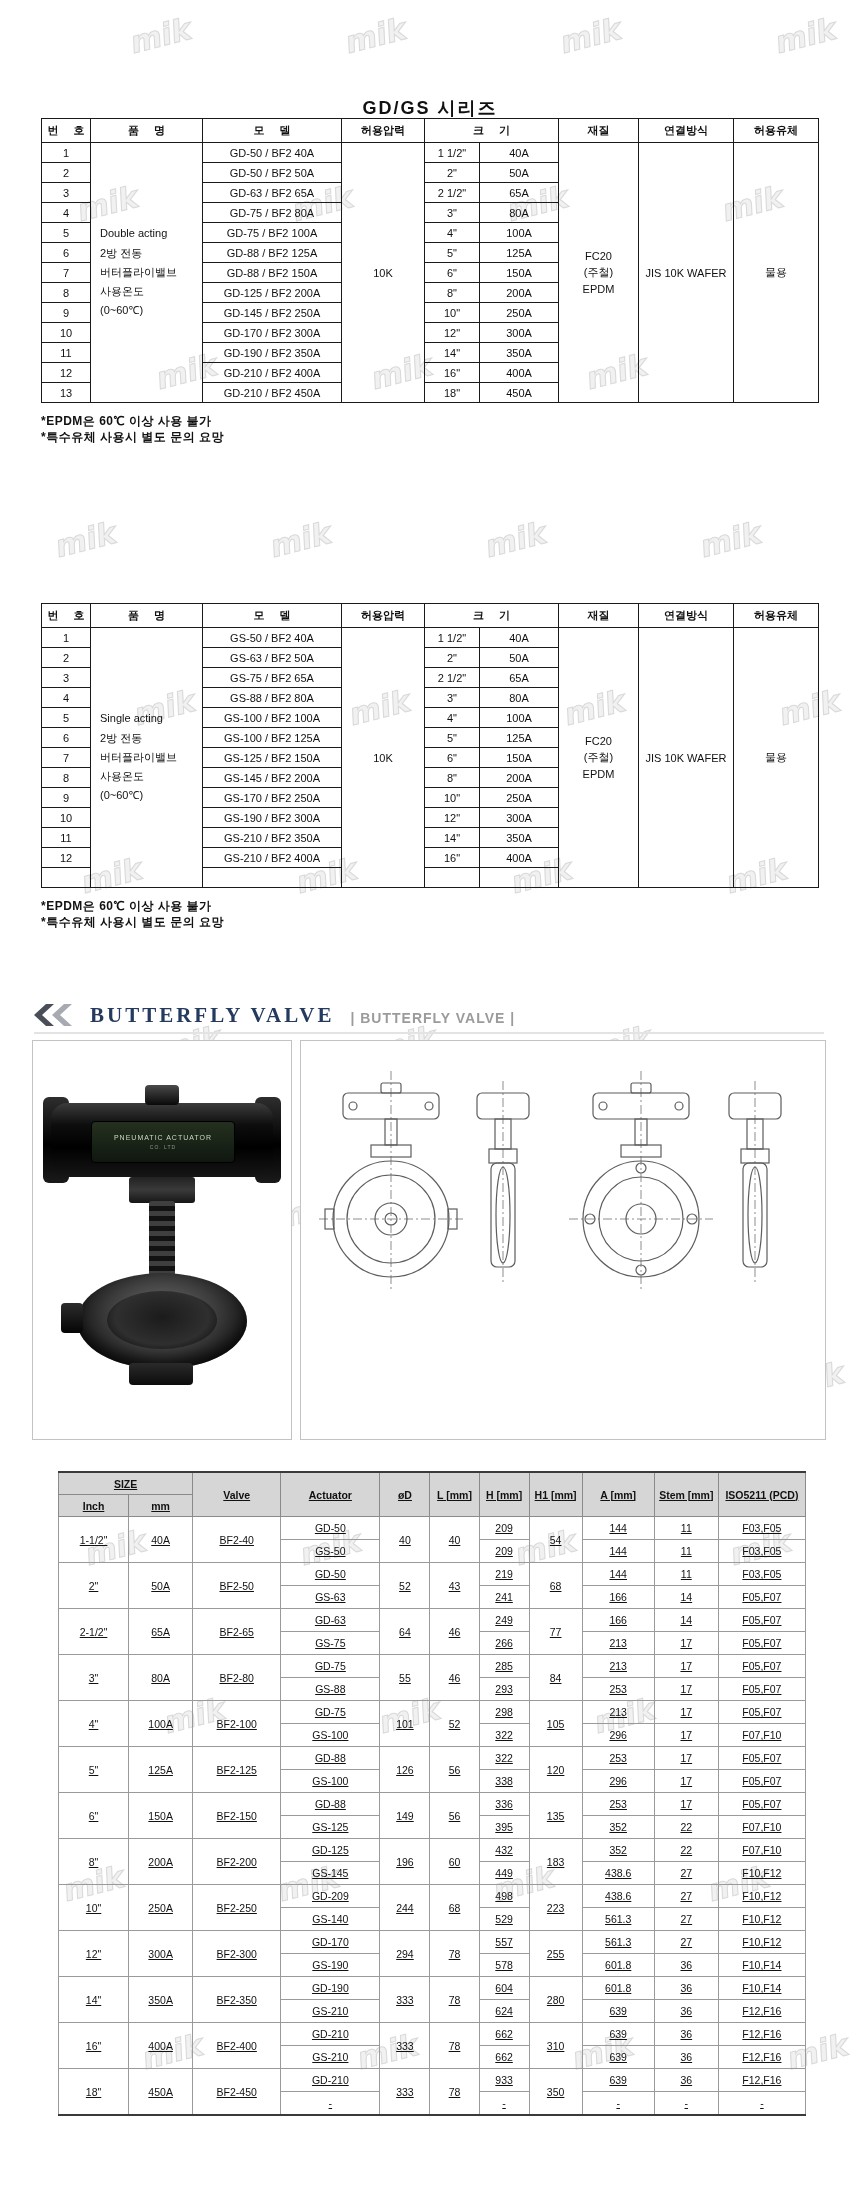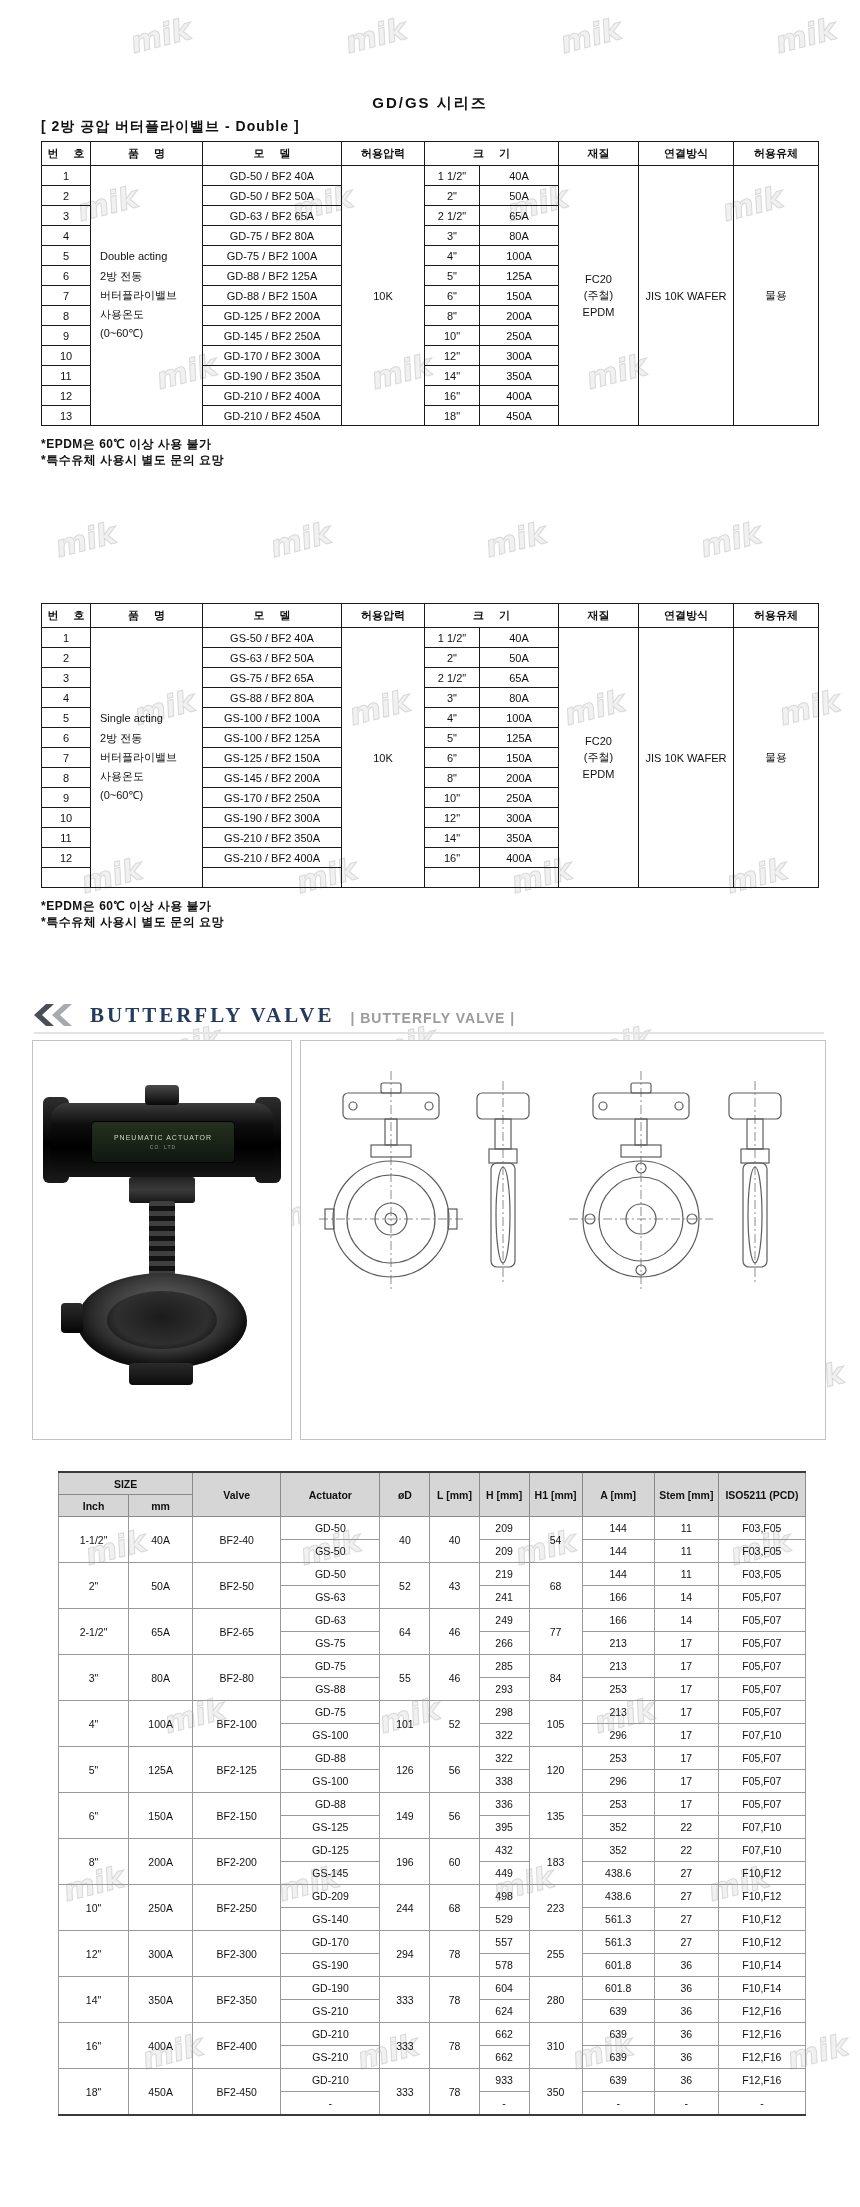--- a/index.html
+++ b/index.html
@@ -9,21 +9,21 @@
   }
   .wm-layer{position:absolute;inset:0;z-index:0;pointer-events:none;}
   .wm{
     position:absolute;font-size:30px;font-weight:bold;font-style:italic;
     color:#f1f1f1;-webkit-text-stroke:1.1px #dadada;
     transform:rotate(-14deg);font-family:"DejaVu Sans",sans-serif;white-space:nowrap;
   }
   .layer{position:absolute;z-index:1;}
   .page-title{
     position:absolute;top:84px;left:0;width:860px;text-align:center;
-    font-size:15px;font-weight:bold;letter-spacing:2px;z-index:1;
+    font-size:18px;font-weight:bold;letter-spacing:2px;z-index:1;
   }
   .tbl-caption{font-size:14px;font-weight:bold;margin:0 0 5px 0;letter-spacing:1px;}
   table.vt{border-collapse:collapse;table-layout:fixed;background:transparent;}
   table.vt th,table.vt td{
     border:1px solid #1a1a1a;font-size:11px;text-align:center;
     padding:0 3px;height:19px;overflow:hidden;background:transparent;
   }
   table.vt th{height:23px;font-weight:bold;word-spacing:12px;}
   table.vt td.name-cell{text-align:left;padding-left:9px;white-space:pre-line;line-height:1.75;font-size:11px;}
   table.vt td.pre{white-space:pre-line;line-height:1.5;}
@@ -60,21 +60,21 @@
   .valve-ring{position:absolute;left:44px;top:232px;width:170px;height:96px;border-radius:50%;
     background:radial-gradient(ellipse at 50% 42%,#6f6f6f 0%,#3c3c3c 45%,#191919 72%,#0a0a0a 100%);
     box-shadow:inset 0 -8px 14px rgba(0,0,0,.6);}
   .valve-inner{position:absolute;left:74px;top:250px;width:110px;height:58px;border-radius:50%;
     background:radial-gradient(ellipse at 50% 45%,#1b1b1b 0%,#2f2f2f 60%,#000 100%);}
   .valve-tab{position:absolute;left:28px;top:262px;width:22px;height:30px;border-radius:4px;
     background:linear-gradient(180deg,#2c2c2c,#050505);}
   .valve-foot{position:absolute;left:96px;top:322px;width:64px;height:22px;border-radius:4px;
     background:linear-gradient(180deg,#2a2a2a,#0c0c0c);}
   
-  table.spec{border-collapse:collapse;table-layout:fixed;}
+  table.spec{border-collapse:collapse;table-layout:fixed;text-decoration:underline;}
   table.spec th,table.spec td{
     border:1px solid #9a9a9a;font-size:10.5px;text-align:center;padding:0 2px;overflow:hidden;
   }
   table.spec th{background:#d6d6d6;font-weight:bold;height:21px;border-color:#8a8a8a;}
   table.spec td{height:22px;background:transparent;}
   table.spec{border-top:2px solid #3a3a3a;border-bottom:2px solid #3a3a3a;}
   table.spec tr.gstart td{border-top:1.6px solid #5f5f5f;}
 </style>
 </head>
 <body>
@@ -127,21 +127,20 @@
     <span class="wm" style="left: 708px; top: 1866px;">mik</span>
     <span class="wm" style="left: 142px; top: 2034px;">mik</span>
     <span class="wm" style="left: 357px; top: 2034px;">mik</span>
     <span class="wm" style="left: 572px; top: 2034px;">mik</span>
     <span class="wm" style="left: 787px; top: 2034px;">mik</span>
   </div>
 
 <h1 class="page-title">GD/GS 시리즈</h1>
 
 <section class="layer" style="top:118px;left:41px;">
-  <div class="tbl-caption">[ 2방 공압 버터플라이밸브 - Double ]</div>
   <table class="vt" style="width:777px;">
     <colgroup>
         <col style="width:49px">
         <col style="width:112px">
         <col style="width:139px">
         <col style="width:83px">
         <col style="width:55px">
         <col style="width:79px">
         <col style="width:80px">
         <col style="width:95px">

